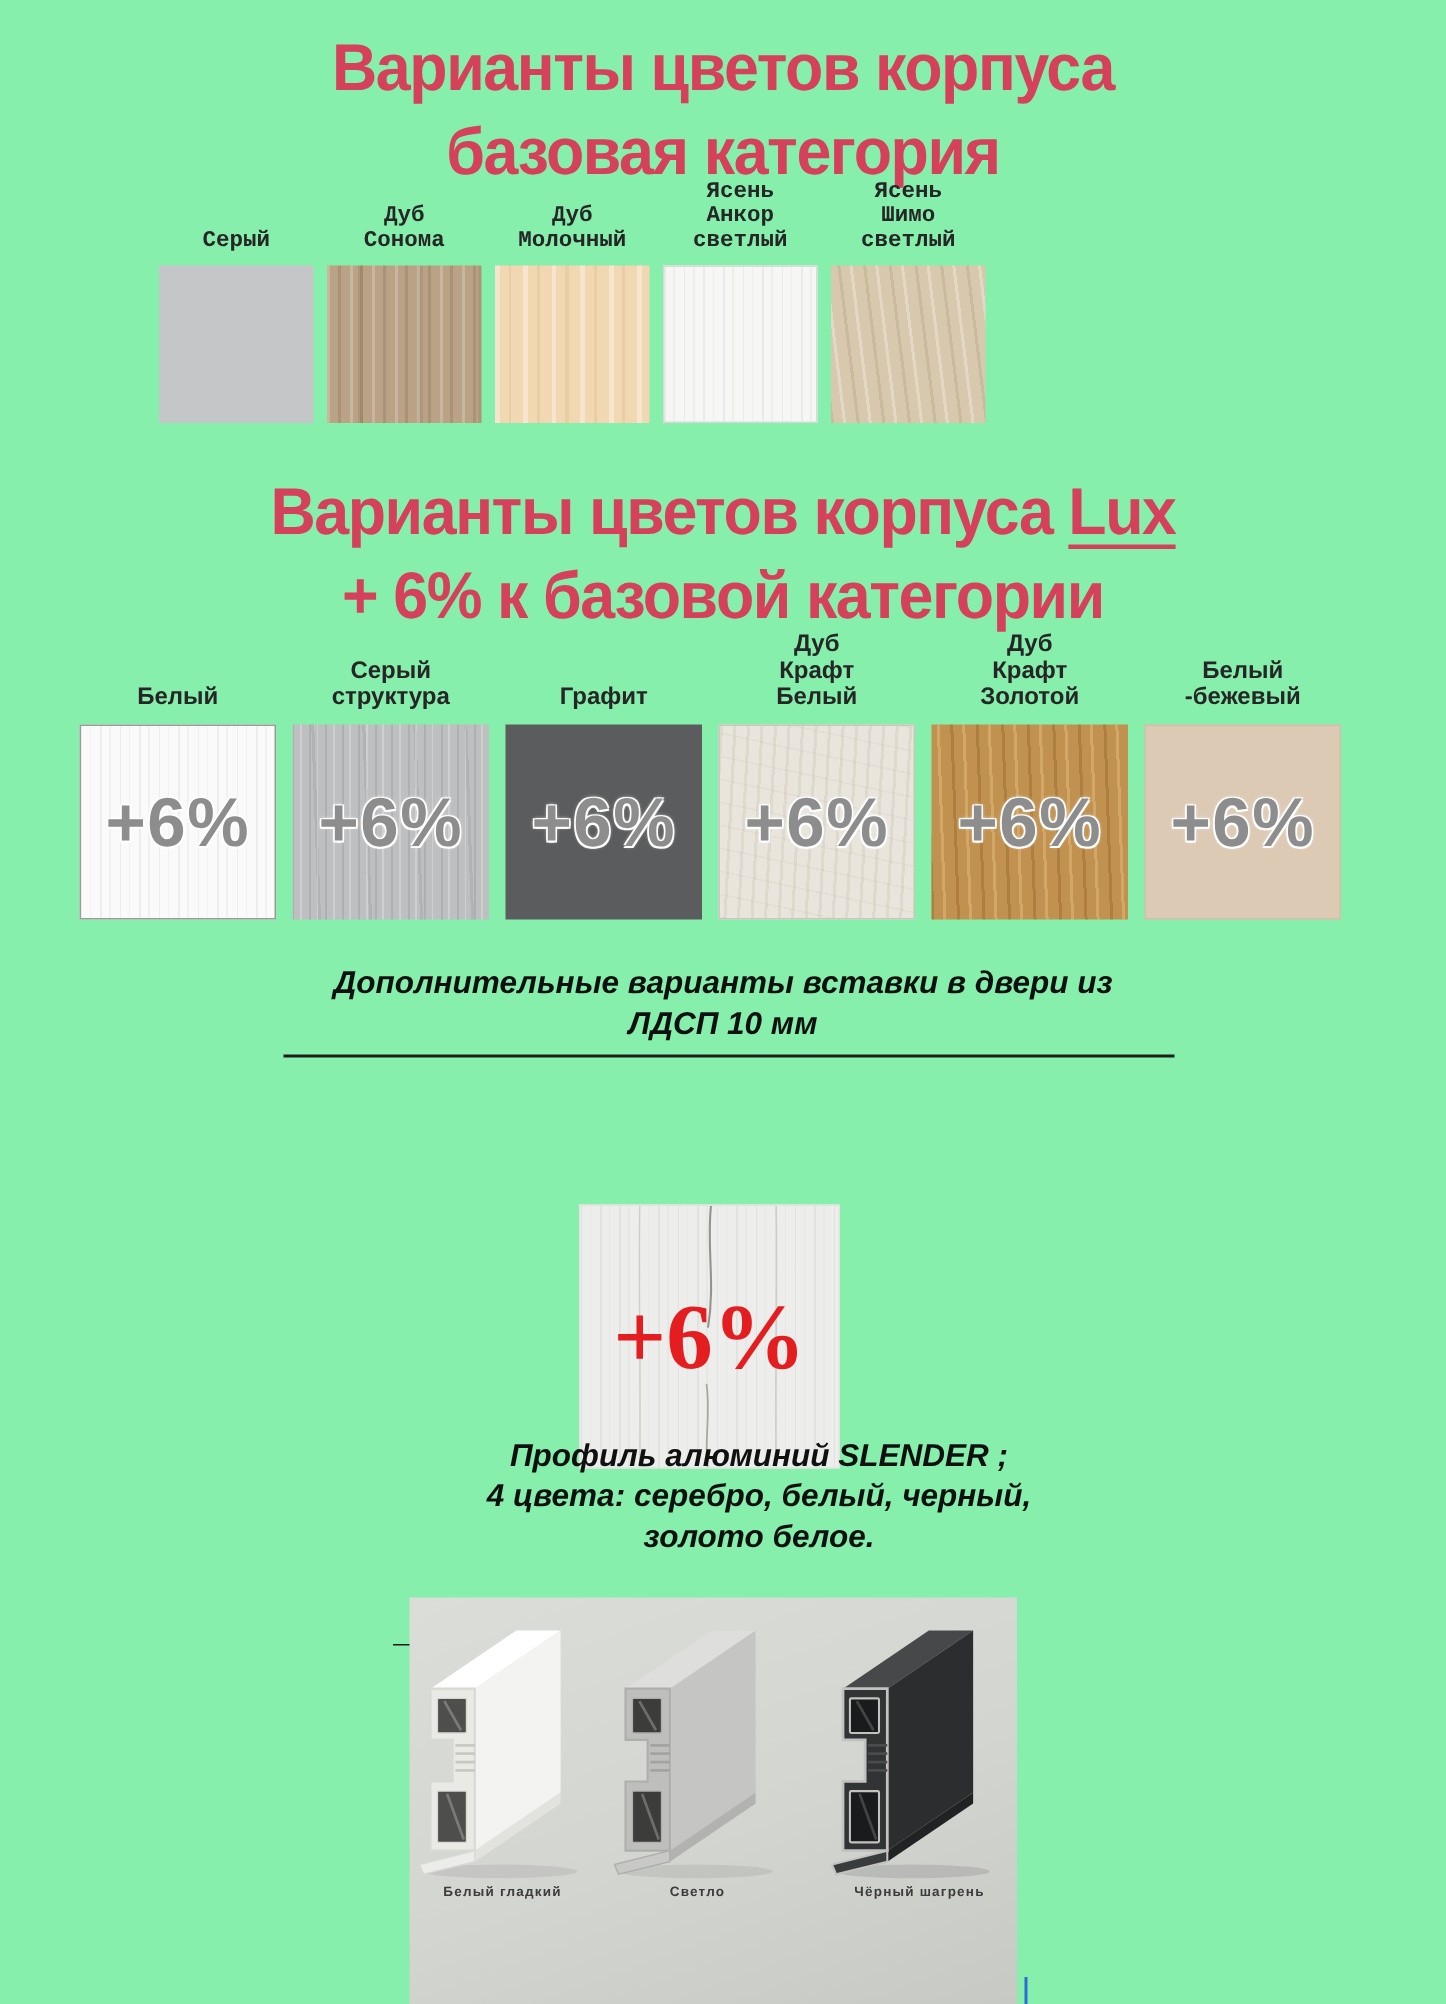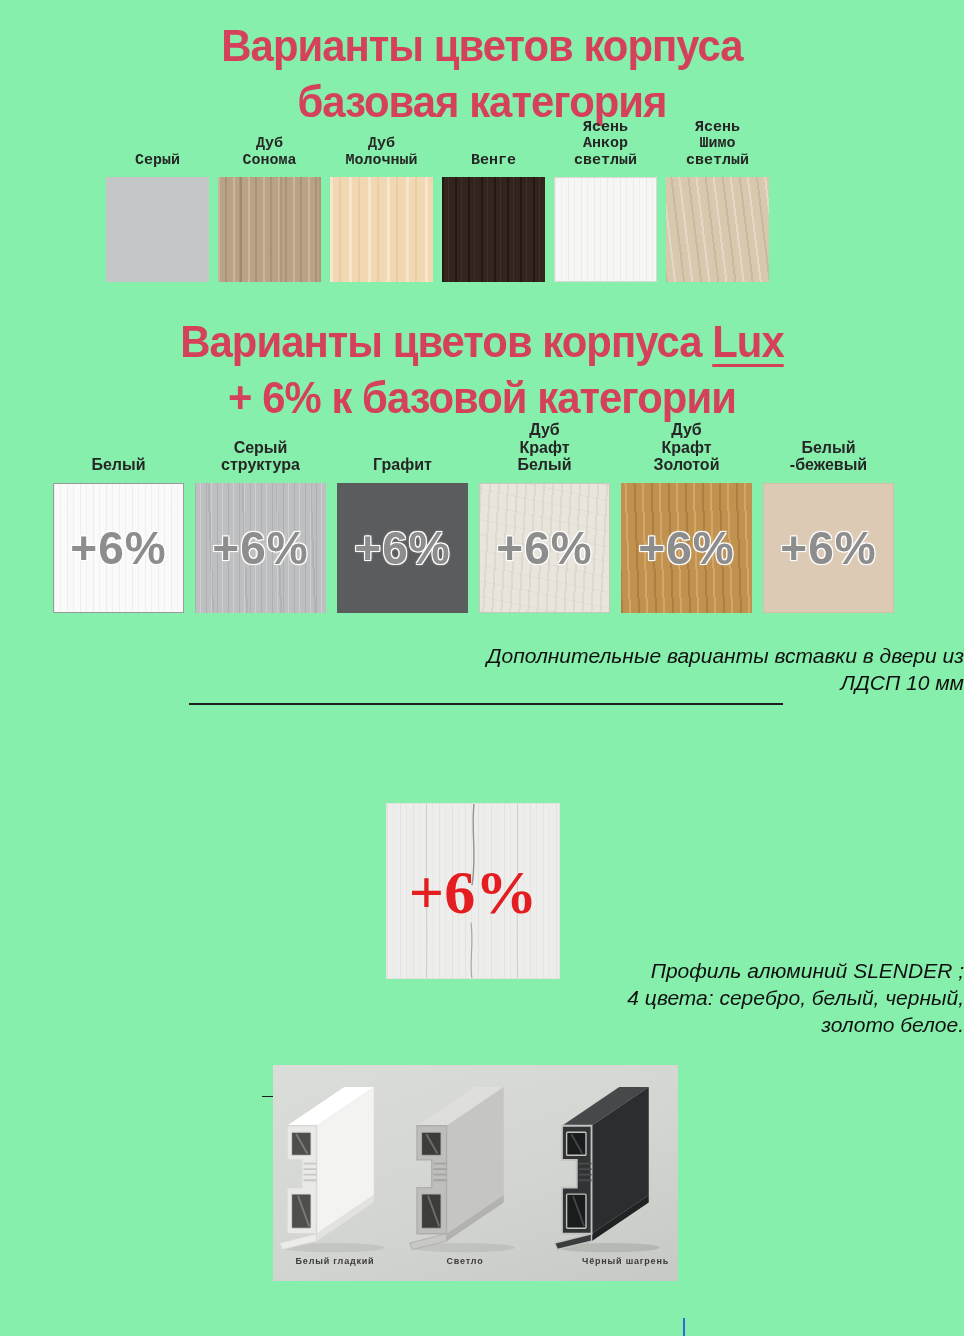--- a/index.html
+++ b/index.html
@@ -52,22 +52,22 @@
   .tex-graystruct { background-image:repeating-linear-gradient(90deg, rgba(80,80,80,.14) 0 1px, transparent 1px 5px, rgba(255,255,255,.25) 5px 6px, transparent 6px 11px), repeating-linear-gradient(88deg, transparent 0 17px, rgba(70,70,70,.10) 17px 19px, transparent 19px 34px); }
   .tex-kraftwhite { background-image:repeating-linear-gradient(93deg, rgba(148,138,118,.13) 0 2px, transparent 2px 9px), repeating-linear-gradient(12deg, rgba(148,138,118,.08) 0 1px, transparent 1px 15px); }
   .tex-kraftgold { background-image:repeating-linear-gradient(88deg, rgba(118,72,22,.25) 0 2px, transparent 2px 8px, rgba(255,222,165,.28) 8px 10px, transparent 10px 17px); }
   .bd-light { border:1px solid #d9d9d6; }
   .bd-gray  { border:1px solid #9b9b9b; }
   .bd-cream { border:1px solid #c9c6bd; }
   .bd-beige { border:1px solid #cfc0ab; }
 
   
   .heading-black {
-    position:absolute; left:0; right:0; text-align:right; white-space:pre-line;
-    font-weight:400; font-style:italic; font-size:21px; line-height:1.28; color:#101010;
+    position:absolute; left:0; right:0; text-align:center; white-space:pre-line;
+    font-weight:700; font-style:italic; font-size:21px; line-height:1.28; color:#101010;
   }
   .h-inserts { top:643px; }
   .h-elsa { top:750px; }
   .h-slender { top:958px;padding-left:48px; }
   .divider { position:absolute; border-top:2px solid #1c1c1c; }
   .div1 { top:703px; left:189px; width:594px; }
   .div2 { top:1096px; left:262px; width:416px; border-top-width:1.5px; }
 
   
   .elsa-swatch {
@@ -75,30 +75,30 @@
     border:1px solid #e3e3e1;
   }
   .elsa-crack { position:absolute; inset:0; }
   .surcharge-red {
     position:absolute; left:0; right:0; top:53px; text-align:center;
     font-family:"Liberation Serif", serif; font-weight:700; font-size:62px; color:#e41d20;
   }
 
   
   .photo {
-    position:absolute; top:1065px; left:273px; width:405px; height:216px;
+    position:absolute; top:1065px; left:273px; width:405px; height:271px;
     background:linear-gradient(160deg,#dbddd9 0%,#d3d5d1 55%,#c7c9c5 100%);
   }
   .profile-svg { position:absolute; top:10px; width:112px; height:180px; }
   .p1 { left:6px; }  .p2 { left:136px; }  .p3 { left:281px; }
   .photo-label {
     position:absolute; top:191px; width:112px; text-align:center;
     font-size:9px; font-weight:700; color:#3c3c3a; letter-spacing:0.8px;
   }
-  .pl1 { left:6px; } .pl2 { left:136px; } .pl3 { left:284px;text-align:right; }
+  .pl1 { left:6px; } .pl2 { left:136px; } .pl3 { left:284px; }
 
   .prof-white  { --top:#ffffff; --face:#f3f3f1; --strip:#e2e2df; --sec:#e9e9e6; --hole:#4e4e4c; --rib:#c8c8c4; --foot:#ececea; --edge:#d8d8d5; }
   .prof-silver { --top:#dededc; --face:#c5c6c4; --strip:#b2b3b0; --sec:#bebfbc; --hole:#3c3c3a; --rib:#a3a4a1; --foot:#c8c9c6; --edge:#aeafac; }
   .prof-black  { --top:#47484a; --face:#2c2d2f; --strip:#212224; --sec:#323335; --hole:#1a1b1d; --rib:#4a4b4d; --foot:#3a3b3d; --edge:#c2c3c1; }
 
   .blue-artifact { position:absolute; top:1318px; left:683px; width:2px; height:18px; background:#2e6bd6; }
 </style>
 </head>
 <body>
 
@@ -116,24 +116,20 @@
     </div>
     <div class="swcol">
       <div class="sw-label">Дуб
 Сонома</div>
       <div class="sw-box tex-sonoma" style="background-color: rgb(185, 162, 133);"></div>
     </div>
     <div class="swcol">
       <div class="sw-label">Дуб
 Молочный</div>
       <div class="sw-box tex-milk" style="background-color: rgb(242, 216, 178);"></div>
-    </div>
-    <div class="swcol">
-      <div class="sw-label">Венге</div>
-      <div class="sw-box tex-wenge" style="background-color: rgb(53, 36, 29);"></div>
     </div>
     <div class="swcol">
       <div class="sw-label">Ясень
 Анкор
 светлый</div>
       <div class="sw-box tex-grain-white bd-light" style="background-color: rgb(246, 246, 244);"></div>
     </div>
     <div class="swcol">
       <div class="sw-label">Ясень
 Шимо

